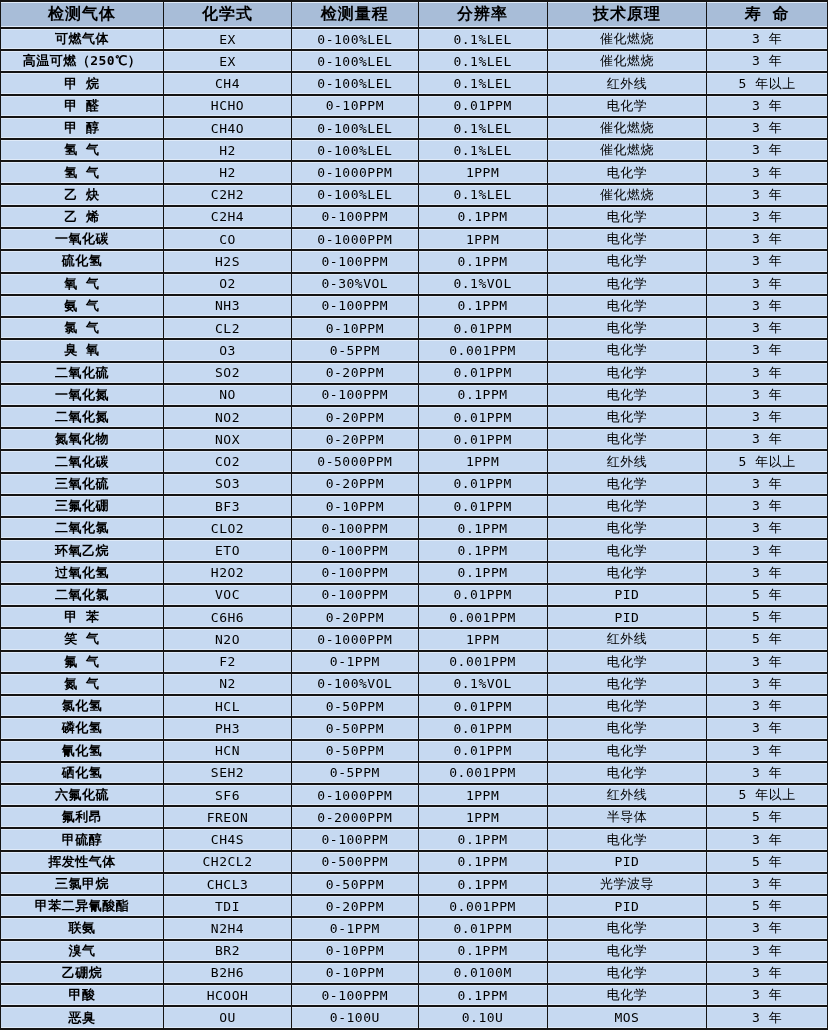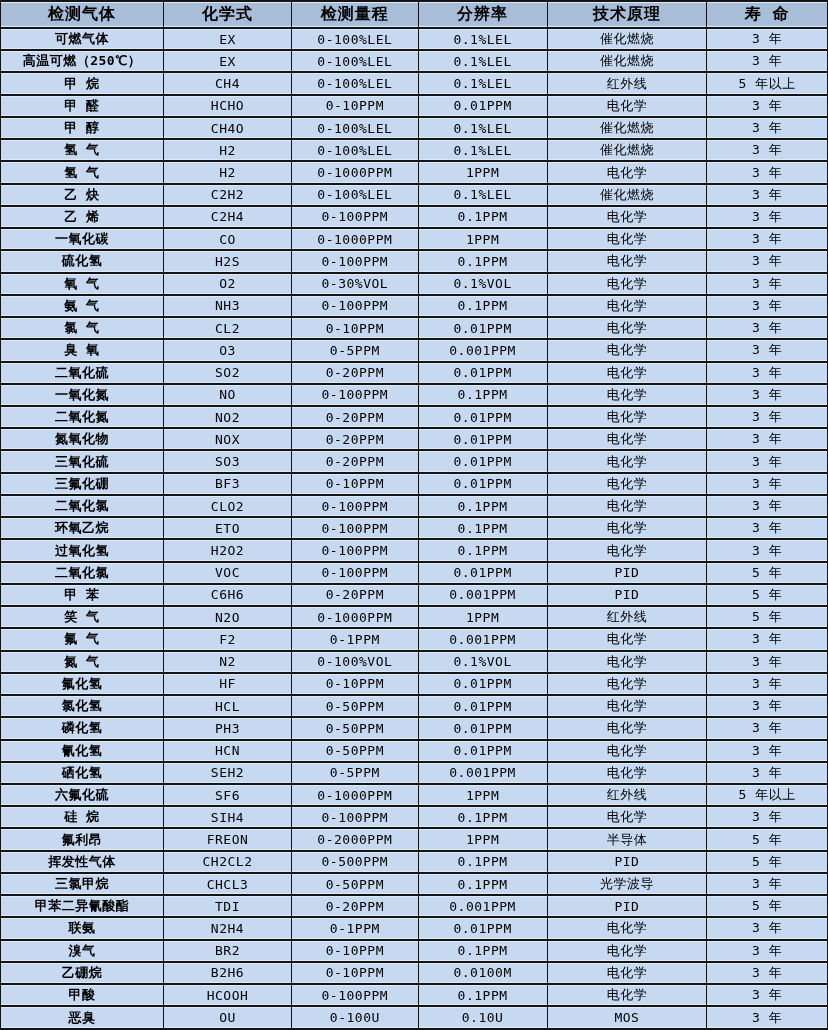--- a/index.html
+++ b/index.html
@@ -214,20 +214,28 @@
       </tr>
       <tr>
         <td>氮氧化物</td>
         <td>NOX</td>
         <td>0-20PPM</td>
         <td>0.01PPM</td>
         <td>电化学</td>
         <td>3 年</td>
       </tr>
       <tr>
+        <td>二氧化碳</td>
+        <td>CO2</td>
+        <td>0-5000PPM</td>
+        <td>1PPM</td>
+        <td>红外线</td>
+        <td>5 年以上</td>
+      </tr>
+      <tr>
         <td>三氧化硫</td>
         <td>SO3</td>
         <td>0-20PPM</td>
         <td>0.01PPM</td>
         <td>电化学</td>
         <td>3 年</td>
       </tr>
       <tr>
         <td>三氟化硼</td>
         <td>BF3</td>
@@ -294,28 +302,20 @@
       </tr>
       <tr>
         <td>氮 气</td>
         <td>N2</td>
         <td>0-100%VOL</td>
         <td>0.1%VOL</td>
         <td>电化学</td>
         <td>3 年</td>
       </tr>
       <tr>
-        <td>氟化氢</td>
-        <td>HF</td>
-        <td>0-10PPM</td>
-        <td>0.01PPM</td>
-        <td>电化学</td>
-        <td>3 年</td>
-      </tr>
-      <tr>
         <td>氯化氢</td>
         <td>HCL</td>
         <td>0-50PPM</td>
         <td>0.01PPM</td>
         <td>电化学</td>
         <td>3 年</td>
       </tr>
       <tr>
         <td>磷化氢</td>
         <td>PH3</td>
@@ -342,34 +342,34 @@
       </tr>
       <tr>
         <td>六氟化硫</td>
         <td>SF6</td>
         <td>0-1000PPM</td>
         <td>1PPM</td>
         <td>红外线</td>
         <td>5 年以上</td>
       </tr>
       <tr>
-        <td>硅 烷</td>
-        <td>SIH4</td>
-        <td>0-100PPM</td>
-        <td>0.1PPM</td>
-        <td>电化学</td>
-        <td>3 年</td>
-      </tr>
-      <tr>
         <td>氟利昂</td>
         <td>FREON</td>
         <td>0-2000PPM</td>
         <td>1PPM</td>
         <td>半导体</td>
         <td>5 年</td>
+      </tr>
+      <tr>
+        <td>甲硫醇</td>
+        <td>CH4S</td>
+        <td>0-100PPM</td>
+        <td>0.1PPM</td>
+        <td>电化学</td>
+        <td>3 年</td>
       </tr>
       <tr>
         <td>挥发性气体</td>
         <td>CH2CL2</td>
         <td>0-500PPM</td>
         <td>0.1PPM</td>
         <td>PID</td>
         <td>5 年</td>
       </tr>
       <tr>

